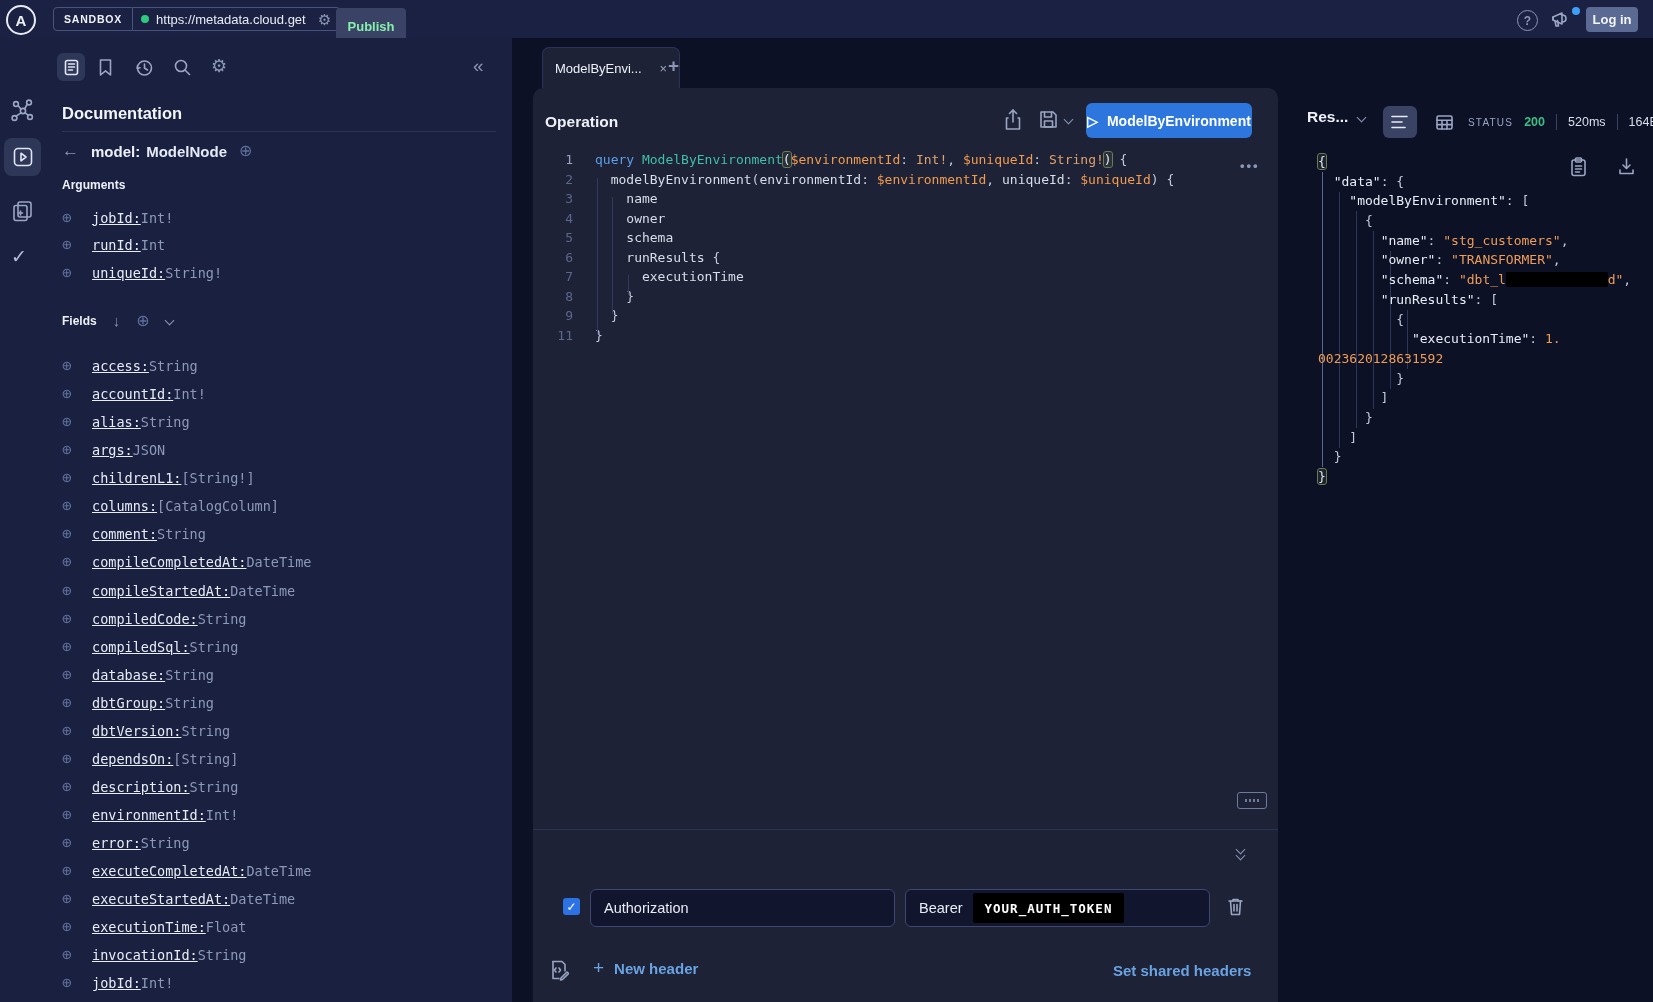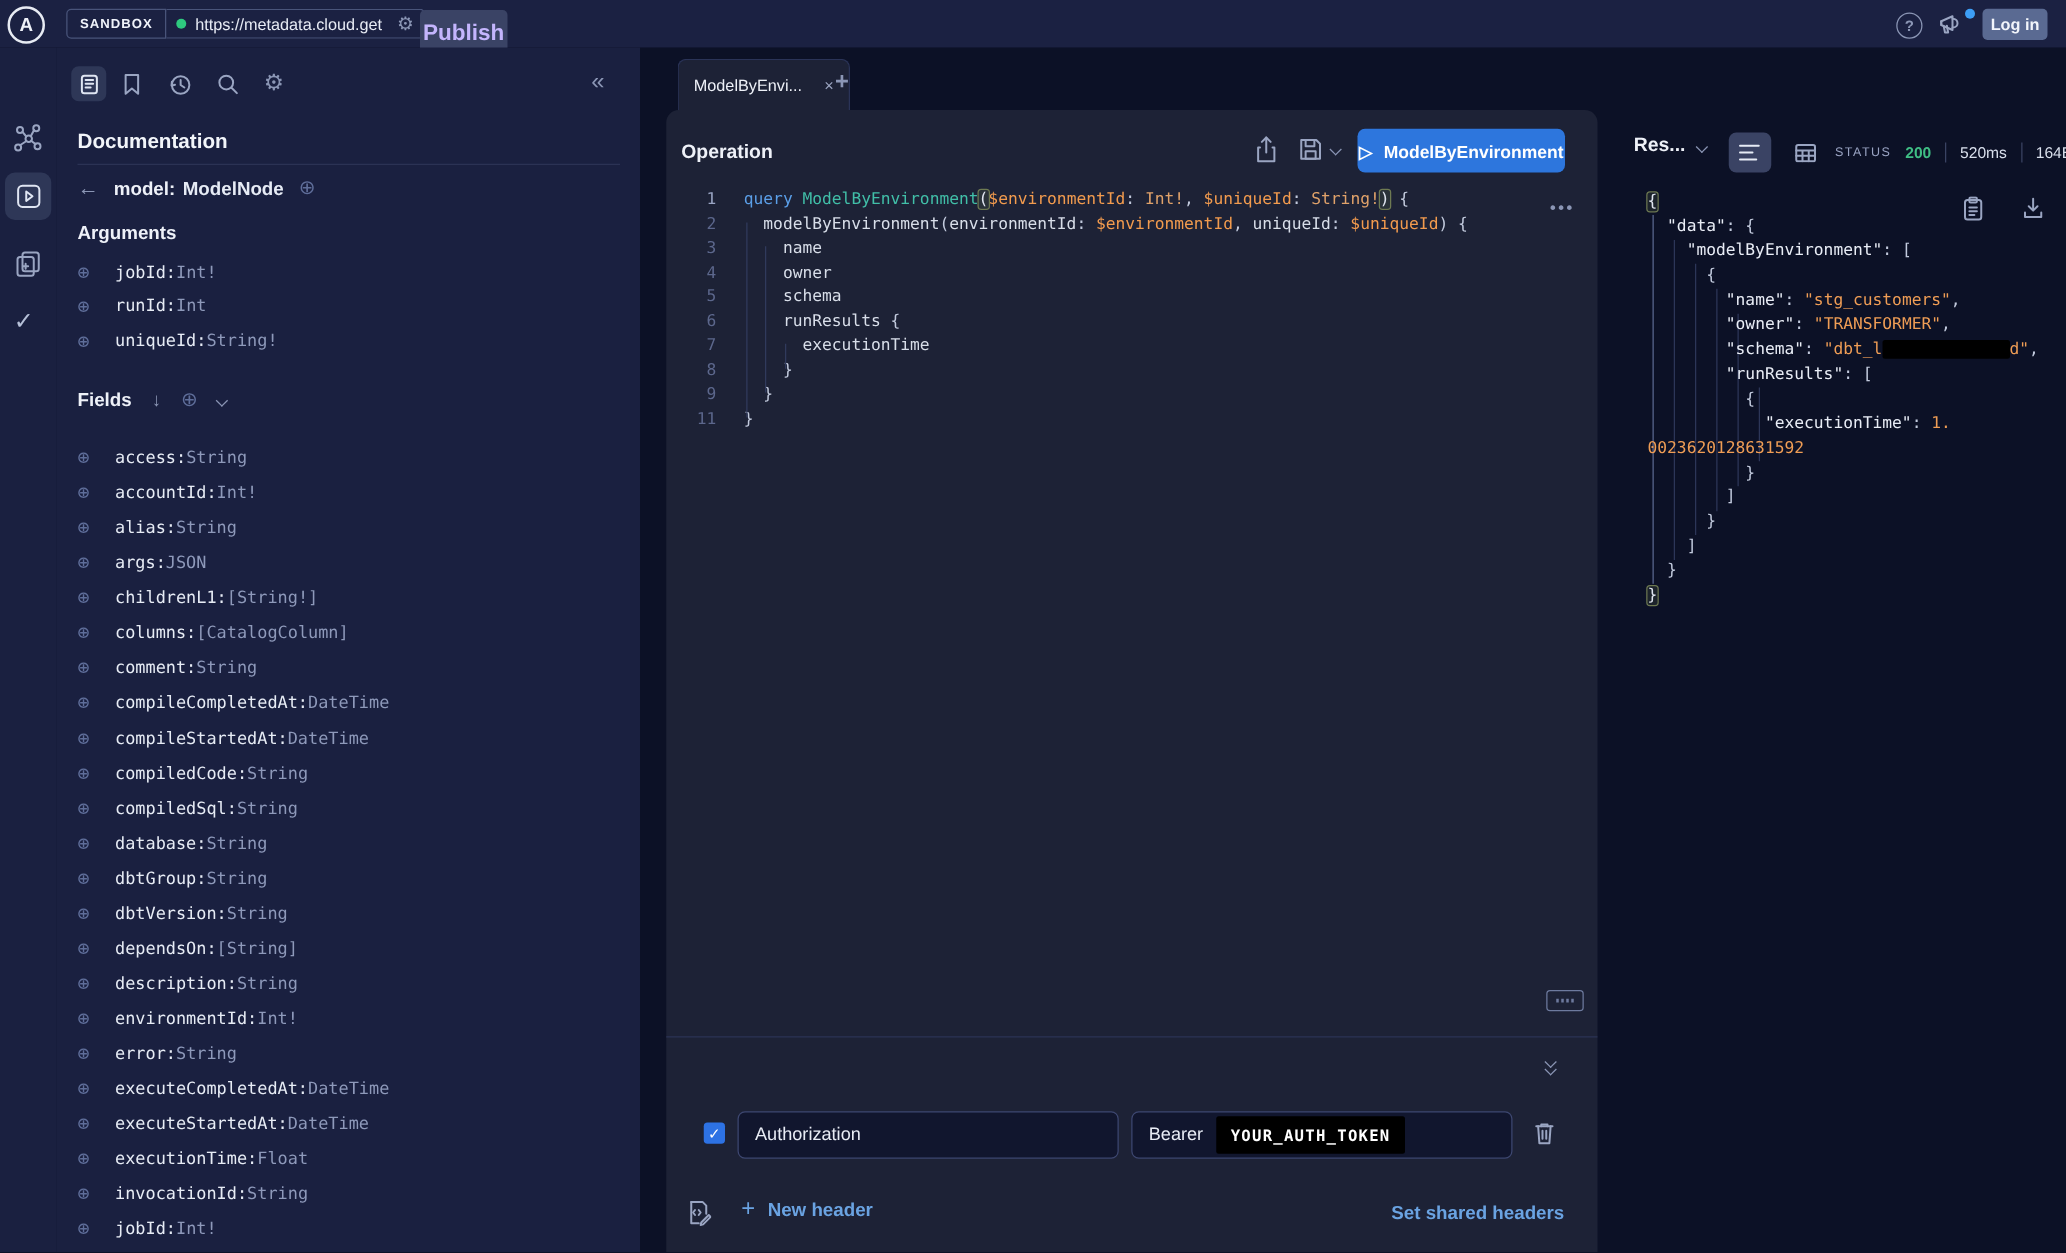--- a/index.html
+++ b/index.html
@@ -14,45 +14,45 @@
   .logo{left:6px;top:5px;width:26px;height:26px;border:2px solid #e7ebf3;border-radius:50%;
         display:flex;align-items:center;justify-content:center;font-weight:bold;font-size:15px;}
   .chip{left:53px;top:7px;height:24px;display:flex;align-items:stretch;font-size:13px;}
   .chip .seg1{display:flex;align-items:center;padding:0 10px;border:1px solid #49547a;border-radius:4px 0 0 4px;
               font-size:10.5px;font-weight:bold;letter-spacing:.8px;color:#f0f3fa;}
   .chip .seg2{display:flex;align-items:center;gap:7px;padding:0 8px;border:1px solid #49547a;border-left:none;
               border-radius:0 4px 4px 0;color:#e8ecf5;width:190px;}
   .dot-green{width:8px;height:8px;border-radius:50%;background:#2ec97f;flex:0 0 auto;}
   .url-text{white-space:nowrap;overflow:hidden;flex:1 1 auto;font-size:13px;}
   .gearchar{color:#8b96b5;font-size:15px;line-height:1;}
-  .btn-publish{left:336px;top:8px;width:70px;height:36px;background:#3a4365;border-radius:4px;color:#c4b5fd;
-               font-weight:bold;font-size:18px;display:flex;align-items:center;justify-content:center;}
+  .btn-publish{left:336px;top:8px;width:70px;height:36px;background:#3a4365;border-radius:4px;color:#86efac;
+               font-weight:bold;font-size:13px;display:flex;align-items:center;justify-content:center;}
   .help{left:1517px;top:10px;width:19px;height:19px;border:1.6px solid #8b96b5;border-radius:50%;color:#8b96b5;
         font-size:12px;font-weight:bold;display:flex;align-items:center;justify-content:center;}
   .btn-login{left:1586px;top:7px;width:52px;height:25px;background:#5a6a92;border-radius:4px;color:#f2f5fb;
              font-weight:bold;font-size:13px;display:flex;align-items:center;justify-content:center;}
   .notif{left:1572px;top:7px;width:8px;height:8px;background:#3d9ef5;border-radius:50%;}
 
   
   .rail{left:0;top:38px;width:45px;height:964px;background:#1a2040;border-right:1px solid #10152e;}
   .rail-active{left:4px;top:100px;width:37px;height:38px;background:#2e3757;border-radius:8px;
                display:flex;align-items:center;justify-content:center;}
   .check{color:#b6c0d8;font-size:19px;}
 
   
   .docpanel{left:45px;top:38px;width:467px;height:964px;background:#1a2040;}
   .doc-head-active{left:12px;top:15px;width:28px;height:28px;background:#2e3757;border-radius:6px;
                    display:flex;align-items:center;justify-content:center;}
   .doc-title{left:17px;top:66px;font-size:16.5px;font-weight:bold;color:#f2f5fa;}
   .doc-div{left:17px;top:93px;width:434px;height:1px;background:#2b3254;}
   .backarrow{color:#8b96b5;font-size:17px;}
-  .h-sec{font-size:15px;font-weight:bold;color:#eef1f8;}
+  .h-sec{font-size:12px;font-weight:bold;color:#eef1f8;}
   .plus-circ{color:#5f6e9a;font-size:16px;line-height:1;}
   .kv-row{display:flex;align-items:center;height:28px;}
-  .kv-row .nm{color:#e7ecf5;font-size:13.5px;}
+  .kv-row .nm{color:#e7ecf5;font-size:13.5px;text-decoration:underline;}
   .kv-row .ty{color:#8e99ba;font-size:13.5px;}
   .kv-row .plus-circ{width:30px;flex:0 0 auto;}
   .chev{display:inline-block;width:6px;height:6px;border-right:1.6px solid #8b96b5;border-bottom:1.6px solid #8b96b5;
         transform:rotate(45deg);}
 
   
   .tab{left:542px;top:47px;width:112px;height:41px;background:#1d2236;border:1px solid #2a3357;border-bottom:none;
        border-radius:7px 7px 0 0;display:flex;align-items:center;padding:0 12px;gap:8px;font-size:13px;color:#eef1f8;}
   .tab .x{color:#9aa4c0;font-size:13px;}
   .newtab{left:668px;top:55px;color:#8b96b5;font-size:19px;font-weight:bold;}

